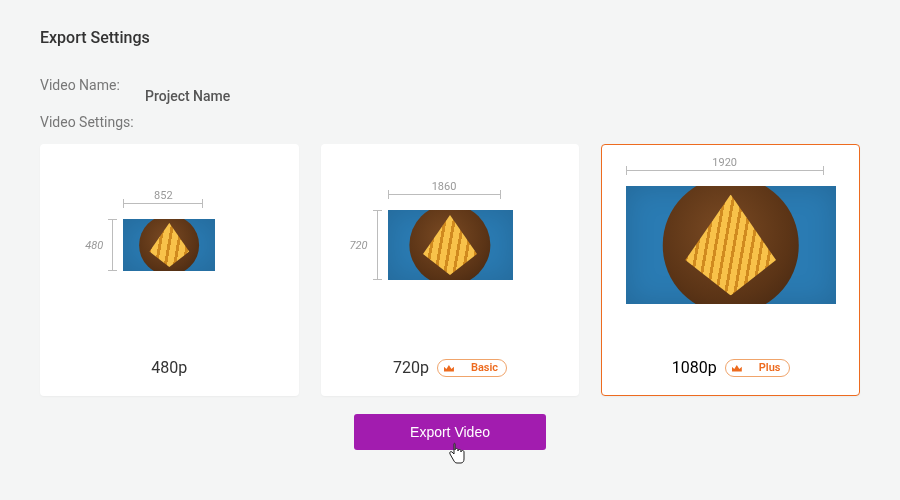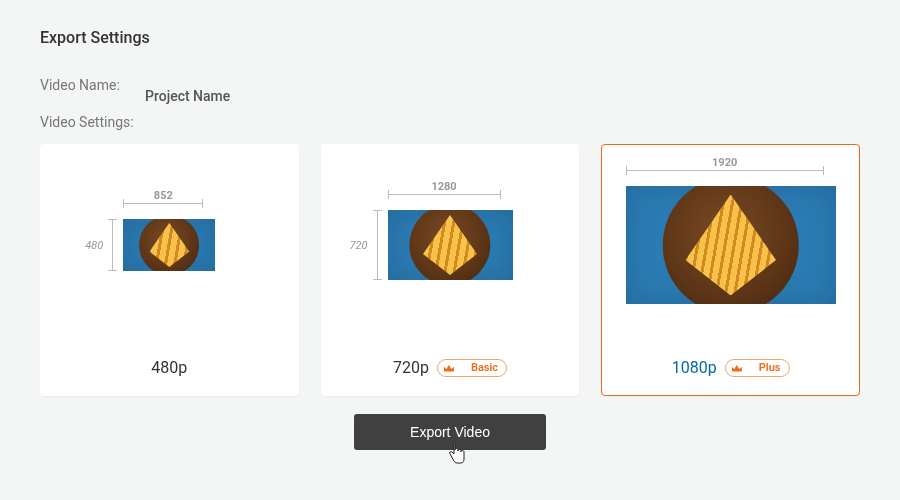--- a/index.html
+++ b/index.html
@@ -84,21 +84,20 @@
   }
   .t-480 .thumb { width: 92px; height: 52px; }
   .t-720 .thumb { width: 125px; height: 70px; }
   .t-1080 .thumb { width: 210px; height:118px; }
 
   .w-bracket {
     position: absolute;
     left: 0; right: 12px;
     top: -24px;
     height: 20px;
-    font-weight: bold;
   }
   .w-bracket .line {
     position:absolute;
     left:0; right:0; top:8px;
     border-top:1px solid #bcbcbc;
   }
   .w-bracket .tick-l,.w-bracket .tick-r{
     position:absolute; top:4px; width:1px; height:9px; background:#bcbcbc;
   }
   .w-bracket .tick-l{left:0;} .w-bracket .tick-r{right:0;}
@@ -139,21 +138,21 @@
     display:flex;
     align-items:center;
     justify-content:center;
     gap:8px;
   }
   .res-label{
     font-size:16px;
     font-weight:400;
     color:#333;
   }
-  .card.selected .res-label{ color:#0369a1; }
+  .card.selected .res-label{ color:#000000; }
   .badge{
     display:inline-flex;
     align-items:center;
     gap:17px;
     font-size:11px;
     font-weight:600;
     color:#ed6b1f;
     border:1px solid #f0a46b;
     border-radius:10px;
     padding:1px 8px 1px 6px;
@@ -166,21 +165,21 @@
     clip-path: polygon(0% 100%, 0% 40%, 25% 70%, 50% 20%, 75% 70%, 100% 40%, 100% 100%);
   }
 
   .export-wrap{
     display:flex;
     justify-content:center;
     margin-top:18px;
     position:relative;
   }
   .export-btn{
-    background:#404040;
+    background:#a21caf;
     color:#fff;
     border:none;
     border-radius:3px;
     font-size:14px;
     padding:10px 56px;
     cursor:pointer;
     font-weight:500;
   }
   .cursor{
     position:absolute;
@@ -229,21 +228,21 @@
     </div>
   </div>
 
   <div class="card t-720">
     <div class="card-body">
       <div class="dim-group">
         <div class="w-bracket">
           <div class="line"></div>
             <div class="tick-l"></div>
             <div class="tick-r"></div>
-          <span class="num">1280</span>
+          <span class="num">1860</span>
         </div>
         <div class="h-bracket">
           <div class="line"></div>
             <div class="tick-t"></div>
             <div class="tick-b"></div>
           <span class="num">720</span>
         </div>
         <div class="thumb"></div>
       </div>
     </div>

